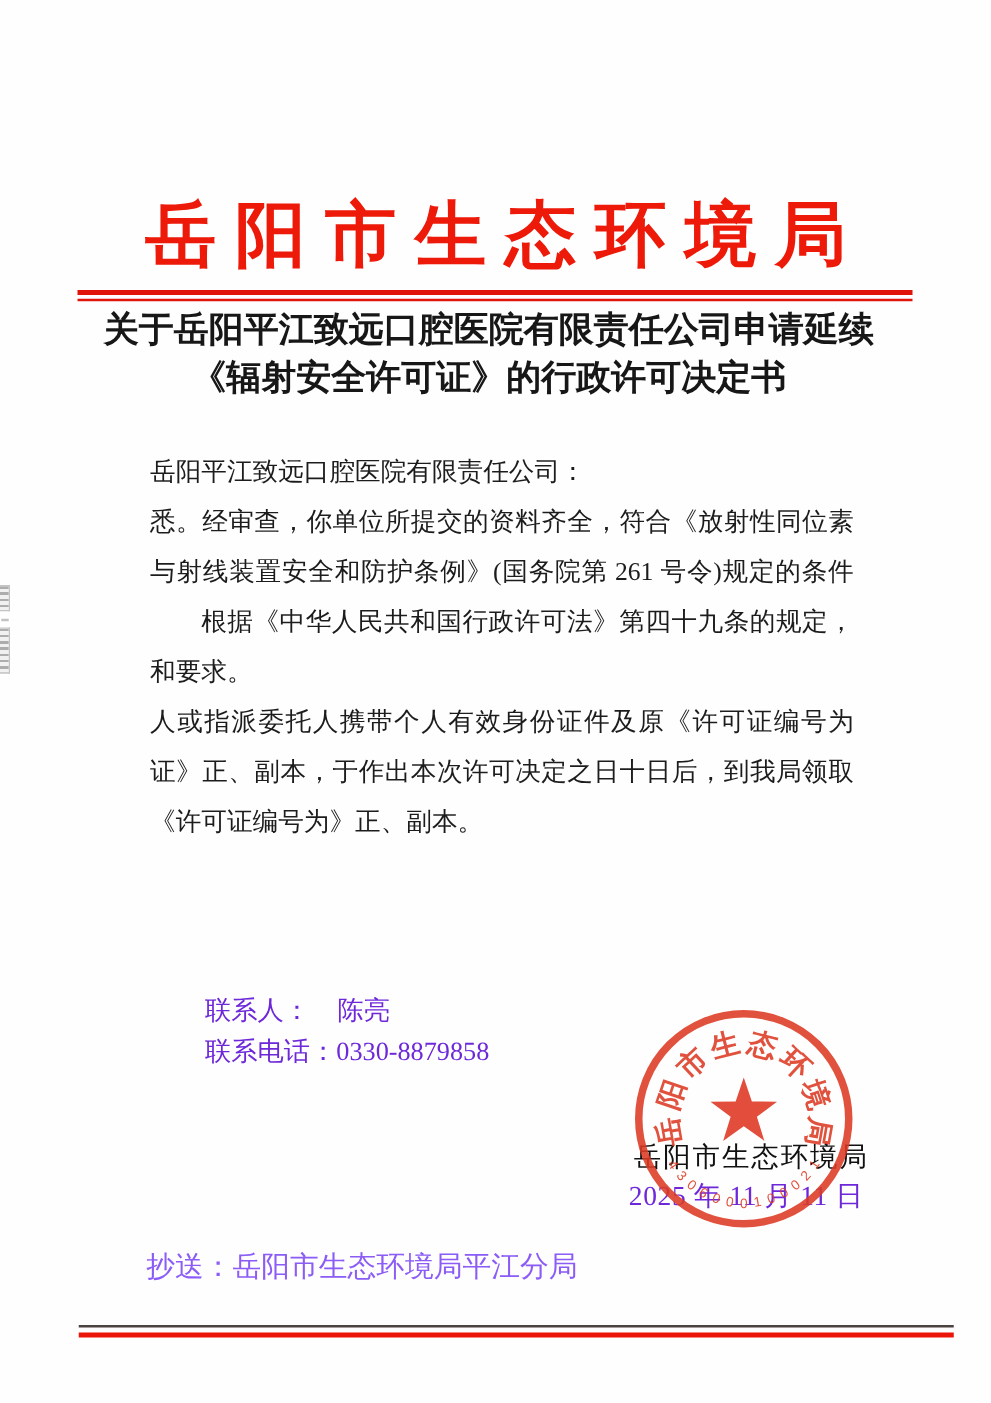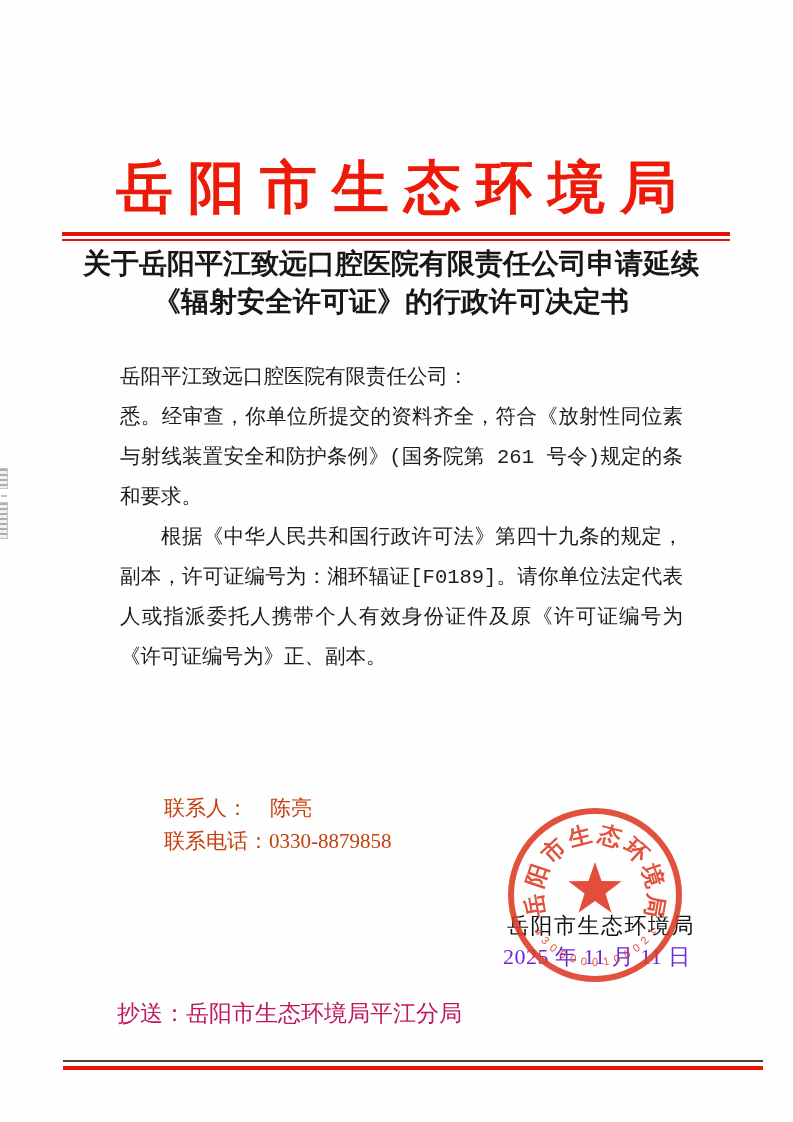--- a/index.html
+++ b/index.html
@@ -23,49 +23,49 @@
     font-size:28px;font-weight:bold;color:#171717;white-space:nowrap;
   }
   .doc-title.line1{top:245px;}
   .doc-title.line2{top:283px;}
   
   .body-block{
     position:absolute;top:358px;left:120px;width:563px;
     font-size:20.5px;color:#1c1c1c;
   }
   .body-line{
-    height:40px;line-height:40px;white-space:nowrap;font-family:Liberation Mono, monospace;
+    height:40px;line-height:40px;white-space:nowrap;
   }
   .body-line.fill{
     white-space:normal;text-align:justify;text-align-last:justify;
     text-justify:inter-character;overflow:hidden;
   }
   .body-line.indent{text-indent:41px;}
   .contact-block{
     position:absolute;top:792px;left:120px;width:420px;
-    font-size:21px;color:#c2410c;
+    font-size:21px;color:#6d28d9;
   }
   .contact-line{height:33px;line-height:33px;text-indent:44px;white-space:nowrap;}
   .contact-gap{display:inline-block;width:22px;}
   
   .sig-org{
     position:absolute;top:911px;left:507px;font-size:22px;color:#111;
     letter-spacing:1.5px;white-space:nowrap;
   }
   .sig-date{
     position:absolute;top:942px;left:503px;font-size:22px;color:#6d28d9;
     letter-spacing:0.5px;white-space:nowrap;
   }
   .seal{
     position:absolute;top:800px;left:499px;width:192px;height:192px;
     opacity:0.88;pointer-events:none;
   }
   
   .cc-line{
-    position:absolute;top:998px;left:117px;font-size:23px;color:#be185d;
+    position:absolute;top:998px;left:117px;font-size:23px;color:#8b5cf6;
     white-space:nowrap;
   }
   .bottom-rule-dark{
     position:absolute;top:1060px;left:63px;width:700px;height:2px;background:#4a4340;
   }
   .bottom-rule-red{
     position:absolute;top:1066px;left:63px;width:700px;height:4px;background:#ec1509;
   }
   
   .edge-mark{
@@ -85,24 +85,24 @@
   <div class="org-header">岳阳市生态环境局</div>
   <div class="double-rule"></div>
 
   <div class="doc-title line1">关于岳阳平江致远口腔医院有限责任公司申请延续</div>
   <div class="doc-title line2">《辐射安全许可证》的行政许可决定书</div>
 
   <div class="body-block">
       <div class="body-line">岳阳平江致远口腔医院有限责任公司：</div>
       <div class="body-line fill">悉。经审查，你单位所提交的资料齐全，符合《放射性同位素</div>
       <div class="body-line fill">与射线装置安全和防护条例》(国务院第 261 号令)规定的条件</div>
+      <div class="body-line indent fill">根据《中华人民共和国行政许可法》第四十九条的规定，</div>
       <div class="body-line">和要求。</div>
-      <div class="body-line indent fill">根据《中华人民共和国行政许可法》第四十九条的规定，</div>
-      <div class="body-line fill">副本，许可证编号为：湘环辐证[F0189]。请你单位法定代表</div>
       <div class="body-line fill">人或指派委托人携带个人有效身份证件及原《许可证编号为</div>
+      <div class="body-line fill">证》正、副本，于作出本次许可决定之日十日后，到我局领取</div>
       <div class="body-line">《许可证编号为》正、副本。</div>
     </div>
 
   <div class="contact-block">
     <div class="contact-line">
       <span>联系人：</span><span class="contact-gap"></span><span>陈亮</span>
     </div>
     <div class="contact-line">
       <span>联系电话：</span><span>0330-8879858</span>
     </div>

